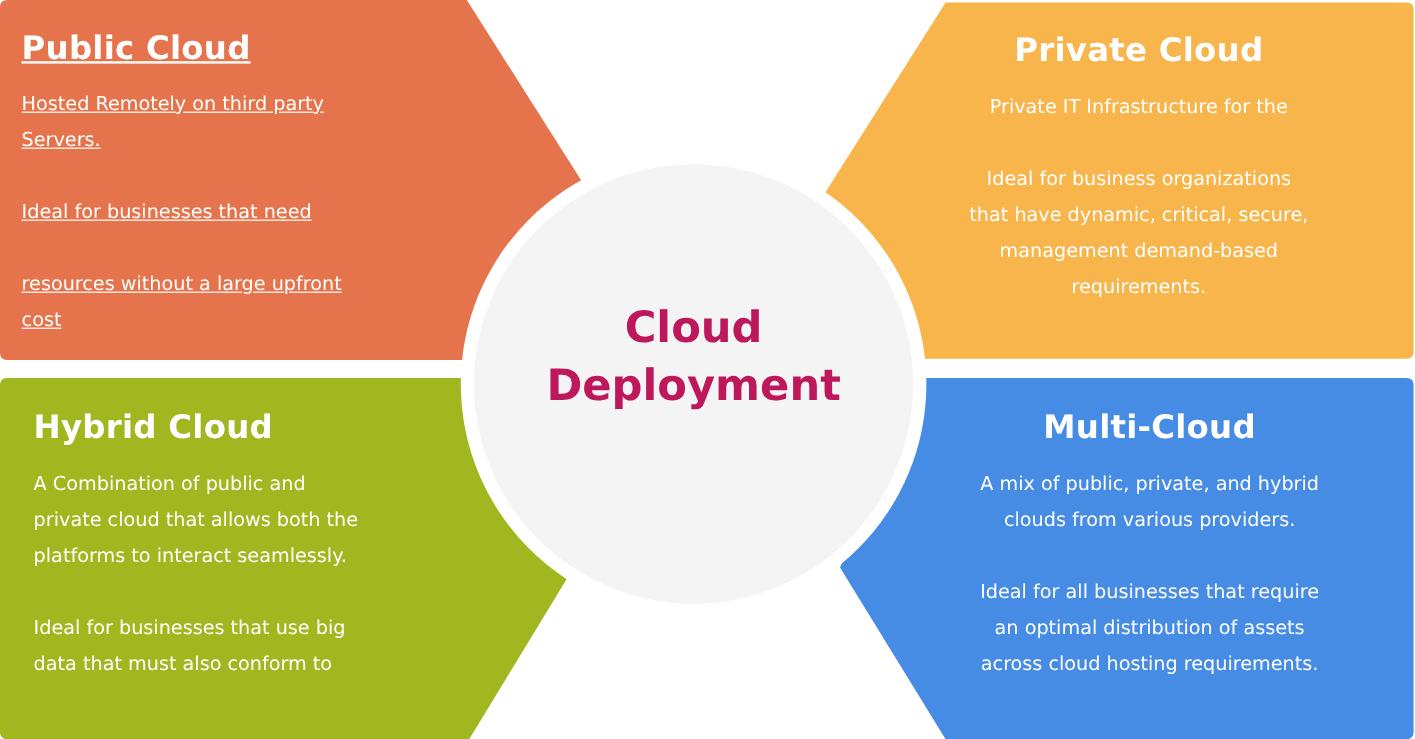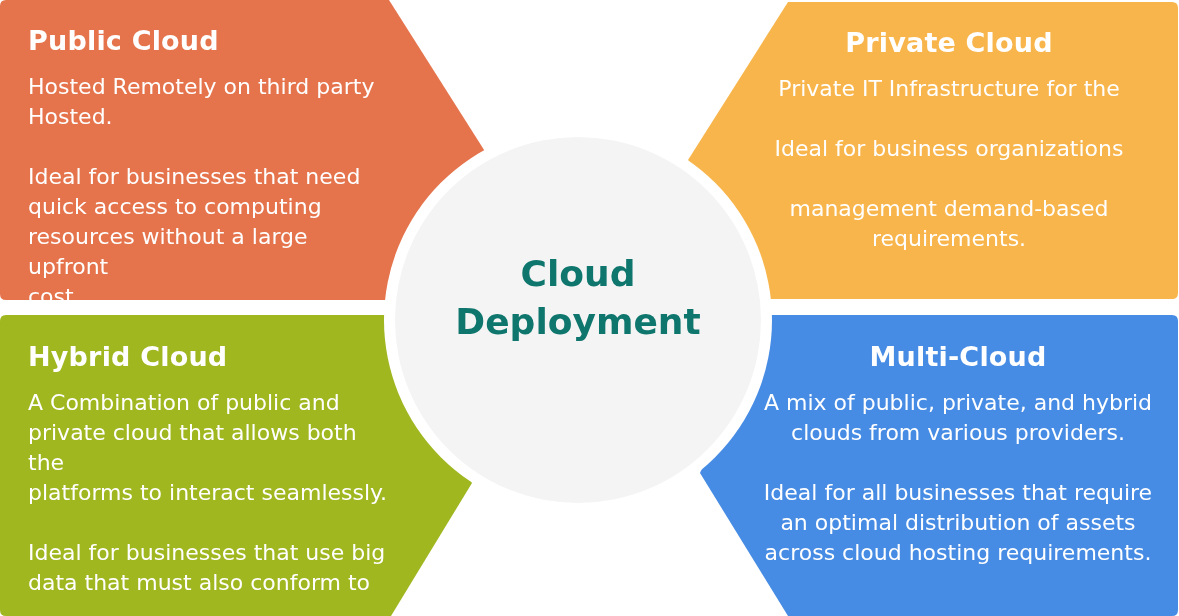--- a/index.html
+++ b/index.html
@@ -1,70 +1,70 @@
 <!DOCTYPE html>
 <html><head>
 <meta charset="utf-8">
 <style>
   html, body { margin: 0; padding: 0; background: #ffffff; }
   body { width: 1179px; height: 616px; position: relative; overflow: hidden;
          font-family: "DejaVu Sans", sans-serif; }
   svg.shapes { position: absolute; left: 0; top: 0; }
   .panel-text { position: absolute; color: #ffffff; }
   .panel-text h2 { margin: 0 0 14px 0; font-size: 27px; font-weight: 600; letter-spacing: 0.2px; line-height: 34px; }
-  .panel-text p { margin: 0; font-size: 22px; line-height: 30px; }
+  .panel-text p { margin: 0; font-size: 16px; line-height: 30px; }
   .panel-text p + p { margin-top: 30px; }
   .left { text-align: left; }
   .right { text-align: center; }
-  #t-public { left: 28px; top: 24px; width: 360px; }
+  #t-public { left: 18px; top: 24px; width: 360px; text-decoration: underline; }
   #t-private { right: 30px; top: 26px; width: 400px; }
   #t-hybrid { left: 28px; top: 340px; width: 370px; }
   #t-multi { right: 21px; top: 340px; width: 400px; }
   .center-title { position: absolute; left: 398px; top: 250px; width: 360px; text-align: center;
     font-size: 36px; font-weight: bold; line-height: 48px; color: #111111; }
 </style>
 </head>
 <body>
 
 <svg class="shapes" width="1179" height="616" viewBox="0 0 1179 616">
   <path id="shape-public" d="M6,0 L389,0 L486,153 L388,300 L6,300 Q0,300 0,294 L0,6 Q0,0 6,0 Z" fill="#E5744D"></path>
   <path id="shape-private" d="M788,2 L1172,2 Q1178,2 1178,8 L1178,293 Q1178,299 1172,299 L770,299 L688,160 Z" fill="#F8B54B"></path>
   <path id="shape-hybrid" d="M6,315 L388,315 L472,483 L391,616 L6,616 Q0,616 0,610 L0,321 Q0,315 6,315 Z" fill="#A1B720"></path>
   <path id="shape-multi" d="M770,315 L1172,315 Q1178,315 1178,321 L1178,610 Q1178,616 1172,616 L788,616 L700,473 Z" fill="#478CE4"></path>
   <circle id="ring" cx="578" cy="320" r="194" fill="#FFFFFF"></circle>
   <circle id="disc" cx="578" cy="320" r="183" fill="#F4F4F4"></circle>
 </svg>
 
-<div class="center-title" style="color: #0f766e;">
+<div class="center-title" style="color: #be185d;">
   <div>Cloud</div>
   <div>Deployment</div>
 </div>
 
 <div id="t-public" class="panel-text left">
   <h2>Public Cloud</h2>
   <p>
     <span>Hosted Remotely on third party</span><br>
-    <span>Hosted.</span>
+    <span>Servers.</span>
   </p>
   <p>
     <span>Ideal for businesses that need</span><br>
-    <span>quick access to computing</span><br>
+    <br>
     <span>resources without a large upfront</span><br>
     <span>cost</span>
   </p>
 </div>
 
 <div id="t-private" class="panel-text right">
   <h2>Private Cloud</h2>
   <p>
     <span>Private IT Infrastructure for the</span><br>
   </p>
   <p>
     <span>Ideal for business organizations</span><br>
-    <br>
+    <span>that have dynamic, critical, secure,</span><br>
     <span>management demand-based</span><br>
     <span>requirements.</span>
   </p>
 </div>
 
 <div id="t-hybrid" class="panel-text left">
   <h2>Hybrid Cloud</h2>
   <p>
     <span>A Combination of public and</span><br>
     <span>private cloud that allows both the</span><br>

